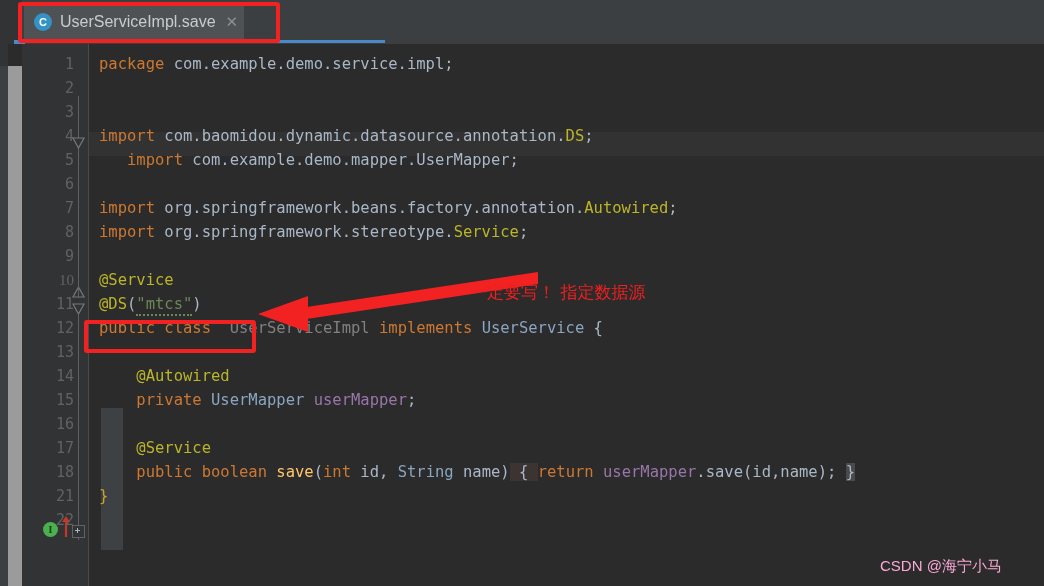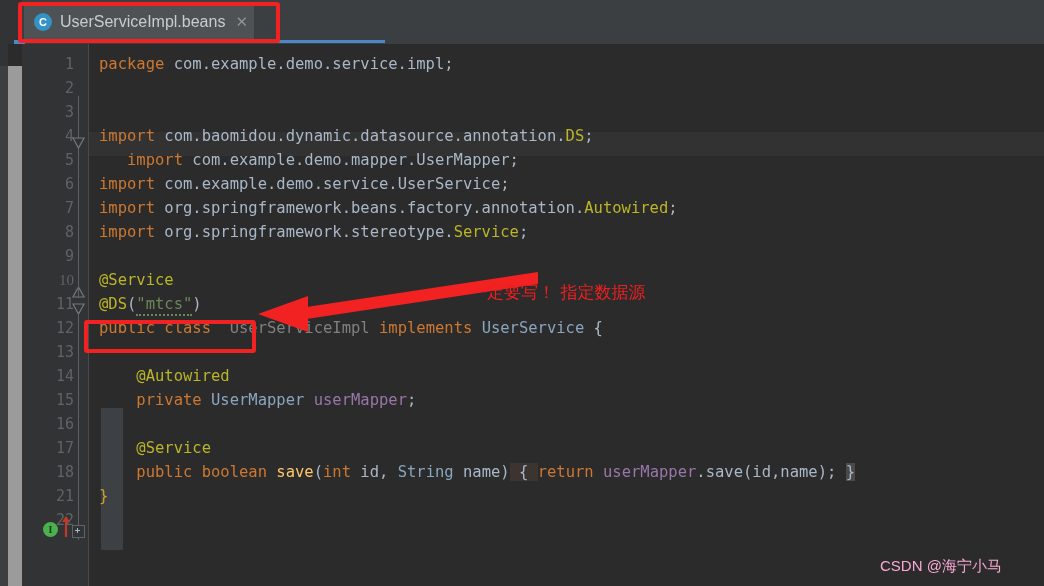--- a/index.html
+++ b/index.html
@@ -105,21 +105,21 @@
 </style>
 </head>
 <body>
 
 <div id="app">
 
   <div class="tabbar">
     <div class="leftstub"></div>
     <div class="tab" id="tabEl">
       <span class="ficon">C</span>
-      <span class="tab-label">UserServiceImpl.beans</span>
+      <span class="tab-label">UserServiceImpl.save</span>
       <span class="tab-close">✕</span>
     </div>
     <div class="tab-underline-stub"></div>
     <div class="tab-underline"></div>
 
     <div class="redbox" style="left:18px;top:2px;width:262px;height:41px;"></div>
   </div>
 
   <div class="editor">
     <div class="railL"></div>
@@ -129,21 +129,20 @@
     <div class="vline"></div>
 
     <div class="code" id="codeArea">
       <div class="hlband"></div>
       <div class="indentblock"></div>
     <div class="row" style="top: 8px; left: 10px;"><span class="kw">package</span><span class="id"> com.example.demo.service.impl;</span></div>
         <div class="row" style="top: 32px; left: 10px;"></div>
         <div class="row" style="top: 56px; left: 10px;"></div>
         <div class="row" style="top: 80px; left: 10px;"><span class="kw">import</span><span class="id"> com.baomidou.dynamic.datasource.annotation.</span><span class="ann">DS</span><span class="id">;</span></div>
         <div class="row" style="top: 104px; left: 10px; margin-left: 28px;"><span class="kw">import</span><span class="id"> com.example.demo.mapper.UserMapper;</span></div>
-        <div class="row" style="top: 128px; left: 10px;"><span class="kw">import</span><span class="id"> com.example.demo.service.UserService;</span></div>
         <div class="row" style="top: 152px; left: 10px;"><span class="kw">import</span><span class="id"> org.springframework.beans.factory.annotation.</span><span class="ann">Autowired</span><span class="id">;</span></div>
         <div class="row" style="top: 176px; left: 10px;"><span class="kw">import</span><span class="id"> org.springframework.stereotype.</span><span class="ann">Service</span><span class="id">;</span></div>
         <div class="row" style="top: 200px; left: 10px;"></div>
         <div class="row" style="top: 224px; left: 10px; text-align: right;"><span class="ann">@Service</span></div>
         <div class="row" style="top: 248px; left: 10px;"><span class="ann">@DS</span><span class="id">(</span><span class="str squig">"mtcs"</span><span class="id">)</span></div>
         <div class="row" style="top: 272px; left: 10px;"><span class="kw">public class </span><span class="gray"> UserServiceImpl</span><span class="kw"> implements </span><span class="type">UserService</span><span class="id"> {</span></div>
         <div class="row" style="top: 296px; left: 10px;"></div>
         <div class="row" style="top: 320px; left: 10px;"><span class="ann">    @Autowired</span></div>
         <div class="row" style="top: 344px; left: 10px;"><span class="kw">    private </span><span class="type">UserMapper</span><span class="id"> </span><span class="fld">userMapper</span><span class="id">;</span></div>
         <div class="row" style="top: 368px; left: 10px;"></div>

